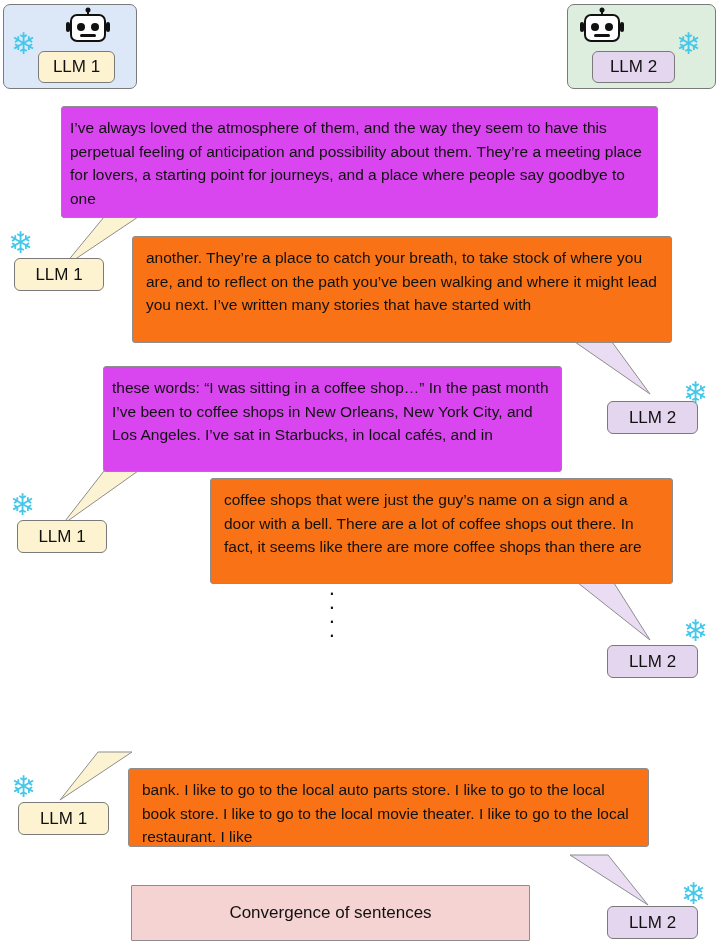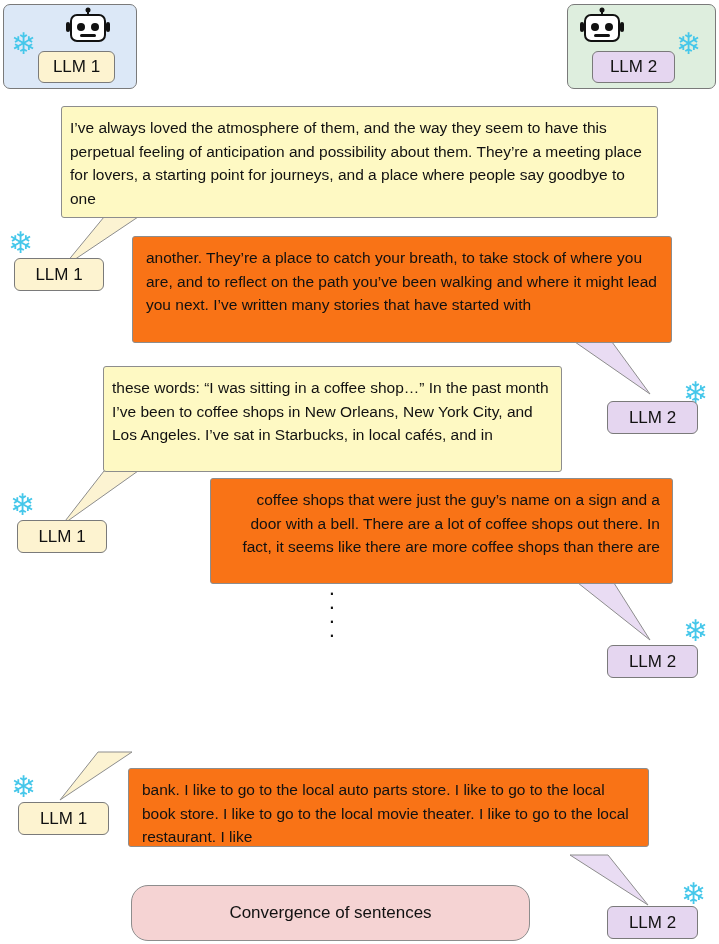--- a/index.html
+++ b/index.html
@@ -79,21 +79,21 @@
   .bubble {
     position: absolute;
     box-sizing: border-box;
     border: 1px solid #8d8d8d;
     border-radius: 3px;
     font-size: 15.5px;
     line-height: 1.52;
     color: #111;
     padding: 9px 12px 9px 13px;
   }
-  .bubble.yellow { background: #fef9c3; padding-left: 8px; }
+  .bubble.yellow { background: #d946ef; padding-left: 8px; }
   .bubble.purple { background: #f97316; }
 
   
   #tails {
     position: absolute;
     left: 0; top: 0;
     width: 719px; height: 944px;
     pointer-events: none;
   }
 
@@ -121,21 +121,21 @@
     text-align: center;
   }
 
   #convergence {
     position: absolute;
     left: 131px; top: 885px;
     width: 399px; height: 56px;
     box-sizing: border-box;
     background: #f5d3d3;
     border: 1px solid #8d8d8d;
-    border-radius: 17px;
+    border-radius: 1px;
     font-size: 17px;
     color: #111;
     text-align: center;
     line-height: 54px;
   }
 </style>
 </head>
 <body>
 
 <div class="stage">
@@ -191,21 +191,21 @@
   <div class="flow-label yellow" style="left:14px; top:258px; width:90px;">LLM 1</div>
 
   <div class="bubble purple" style="left:132px; top:236px; width:540px; height:107px;"> another. They’re a place to catch your breath, to take stock of where you are, and to reflect on the path you’ve been walking and where it might lead you next. I’ve written many stories that have started with</div>
   <span class="snow" style="left:683px; top:378px;">❄</span>
   <div class="flow-label purple" style="left:607px; top:401px; width:91px;">LLM 2</div>
 
   <div class="bubble yellow" style="left:103px; top:366px; width:459px; height:106px;">these words: “I was sitting in a coffee shop…”  In the past month I’ve been to coffee shops in New Orleans, New York City, and Los Angeles. I’ve sat in Starbucks, in local cafés, and in</div>
   <span class="snow" style="left:10px; top:490px;">❄</span>
   <div class="flow-label yellow" style="left:17px; top:520px; width:90px;">LLM 1</div>
 
-  <div class="bubble purple" style="left:210px; top:478px; width:463px; height:106px;text-align:right;"> coffee shops that were just the guy’s name on a sign and a door with a bell. There are a lot of coffee shops out there.  In fact, it seems like there are more coffee shops than there are</div>
+  <div class="bubble purple" style="left:210px; top:478px; width:463px; height:106px;"> coffee shops that were just the guy’s name on a sign and a door with a bell. There are a lot of coffee shops out there.  In fact, it seems like there are more coffee shops than there are</div>
   <span class="snow" style="left:683px; top:616px;">❄</span>
   <div class="flow-label purple" style="left:607px; top:645px; width:91px;">LLM 2</div>
 
   <div class="vdots" style="left:322px; top:586px; width:20px;">
     <div>·</div>
     <div>·</div>
     <div>·</div>
     <div>·</div>
   </div>
 

